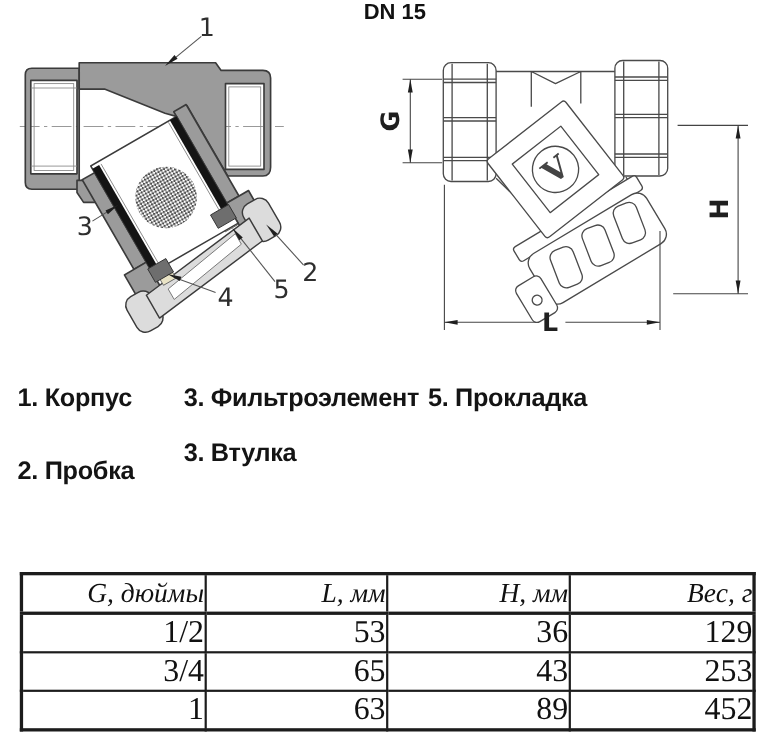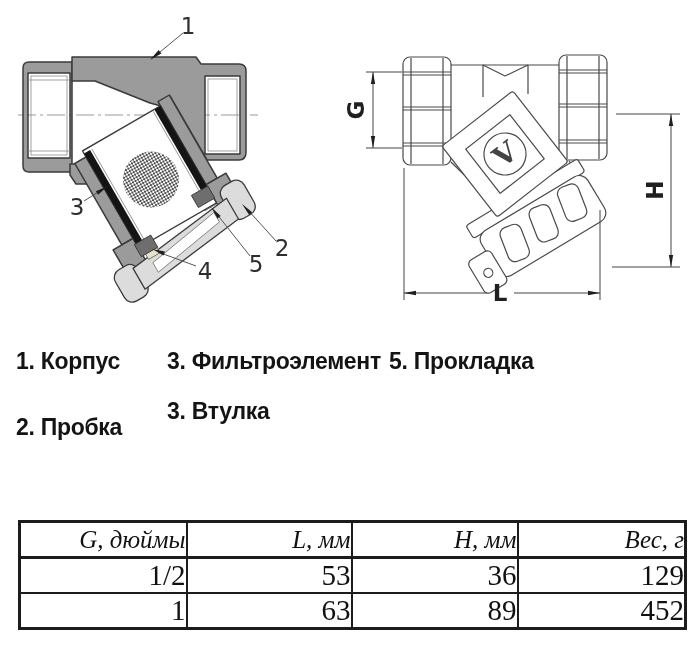--- a/index.html
+++ b/index.html
@@ -208,20 +208,21 @@
   </svg>
 
   <div>
     <span class="legend-item" style="left:16px;top:348px">1. Корпус</span>
     <span class="legend-item" style="left:167px;top:348px">3. Фильтроэлемент</span>
     <span class="legend-item" style="left:389px;top:348px">5. Прокладка</span>
     <span class="legend-item" style="left:16px;top:414px">2. Пробка</span>
     <span class="legend-item" style="left:167px;top:398px">3. Втулка</span>
   </div>
 
+  <div class="size-title">DN 15</div>
 
   <table class="spec-table">
     <colgroup>
         <col style="width:167px">
         <col style="width:165px">
         <col style="width:166px">
         <col style="width:168px">
       </colgroup>
     <tbody>
         <tr>
@@ -230,20 +231,26 @@
       <th>H, мм</th>
       <th>Вес, г</th>
     </tr>
     <tr>
       <td>1/2</td>
       <td>53</td>
       <td>36</td>
       <td>129</td>
     </tr>
     <tr>
+      <td>3/4</td>
+      <td>65</td>
+      <td>43</td>
+      <td>253</td>
+    </tr>
+    <tr>
       <td>1</td>
       <td>63</td>
       <td>89</td>
       <td>452</td>
     </tr>
   </tbody>
     </table>
 
 </div>
 

